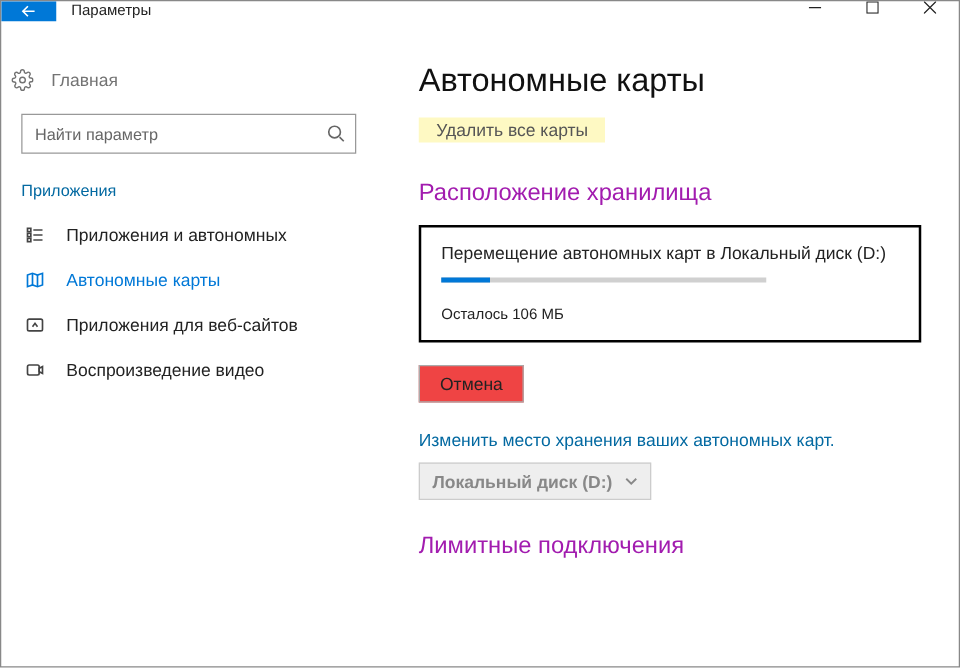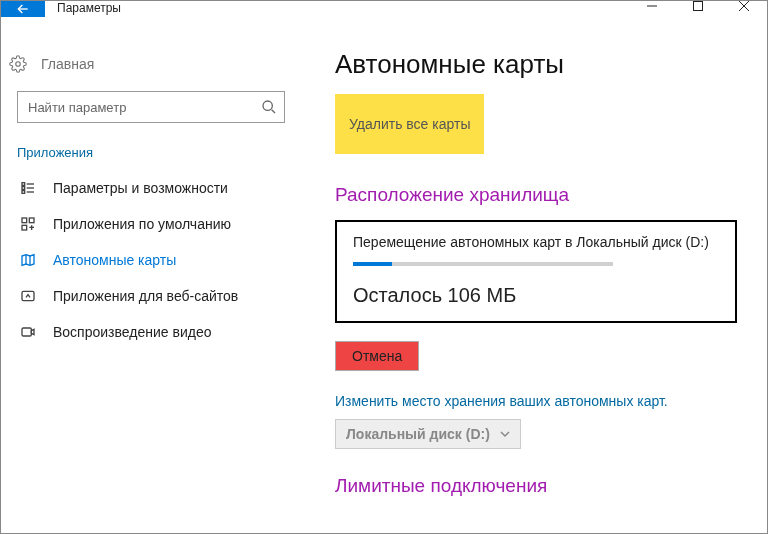--- a/index.html
+++ b/index.html
@@ -28,28 +28,28 @@
   .section-label { padding: 0 16px 10px; font-size: 13px; color: #0369a1; }
   .nav-item { display: flex; align-items: center; gap: 16px; padding: 10px 18px; font-size: 14px; color: #222; }
   .nav-item.active { color: #0078d7; }
   .nav-item.active .nav-icon svg { color:#0078d7; }
   .nav-icon { width: 18px; display:flex; justify-content:center; }
   .nav-icon svg { width:16px; height:16px; display:block; color:#444; }
 
   
   .main { flex: 1; padding: 18px 30px 0 34px; overflow: hidden; }
   .h1 { font-size: 26px; font-weight: 400; color: #111; margin-bottom: 14px; }
-  .grey-btn { display: inline-block; background: #fde047; border: none; padding: 22px 14px; font-size: 14px; color: #555; margin-bottom: 30px; cursor: default; }
+  .grey-btn { display: inline-block; background: #fef9c3; border: none; padding: 2px 14px; font-size: 14px; color: #555; margin-bottom: 30px; cursor: default; }
   .h2 { font-size: 19px; font-weight: 400; color: #a21caf; margin-bottom: 14px; }
 
   .red-box { border: 2px solid #000000; padding: 12px 16px 14px; margin-bottom: 18px; }
   .move-text { font-size: 14px; color: #222; margin-bottom: 12px; }
   .progress { width: 260px; height: 4px; background: #d0d0d0; position: relative; margin-bottom: 18px; }
   .progress-fill { height: 100%; background: #0078d7; position: absolute; left:0; top:0; }
-  .remaining { font-size: 20px; color: #222; }
+  .remaining { font-size: 12px; color: #222; }
 
   .cancel-btn { border: 1px solid #aaa; background: #ef4444; padding: 6px 16px; font-size: 14px; color: #222; margin-bottom: 22px; cursor: default; }
 
   .desc-text { font-size: 14px; color: #0369a1; margin-bottom: 10px; }
   .dropdown { display: inline-flex; align-items: center; gap: 10px; border: 1px solid #ccc; background: #eee; padding: 6px 10px; font-size: 14px; color: #888; margin-bottom: 26px; font-weight: bold; }
   .chev svg { width:10px; height:10px; display:block; color:#888; }
 </style>
 </head>
 <body>
 
@@ -107,33 +107,21 @@
       <span class="nav-icon">
           <svg viewBox="0 0 24 24" stroke="currentColor" fill="none" stroke-width="2">
             <rect x="3" y="4" width="4" height="4"></rect>
             <path d="M10 6h11"></path>
             <rect x="3" y="10" width="4" height="4"></rect>
             <path d="M10 12h11"></path>
             <rect x="3" y="16" width="4" height="4"></rect>
             <path d="M10 18h11"></path>
           </svg>
         </span>
-      <span>Параметры и возможности</span>
-    </div>
-    <div class="nav-item">
-      <span class="nav-icon">
-          <svg viewBox="0 0 24 24" stroke="currentColor" fill="none" stroke-width="2">
-            <rect x="3" y="3" width="7" height="7"></rect>
-            <rect x="14" y="3" width="7" height="7"></rect>
-            <rect x="3" y="14" width="7" height="7"></rect>
-            <path d="M14 17h7"></path>
-            <path d="M17.5 14v7"></path>
-          </svg>
-        </span>
-      <span>Приложения по умолчанию</span>
+      <span>Приложения и автономных</span>
     </div>
     <div class="nav-item active">
       <span class="nav-icon">
           <svg viewBox="0 0 24 24" stroke="currentColor" fill="none" stroke-width="2">
             <path d="M3 6l6-2 6 2 6-2v14l-6 2-6-2-6 2z"></path>
             <path d="M9 4v14"></path>
             <path d="M15 6v14"></path>
           </svg>
         </span>
       <span>Автономные карты</span>

